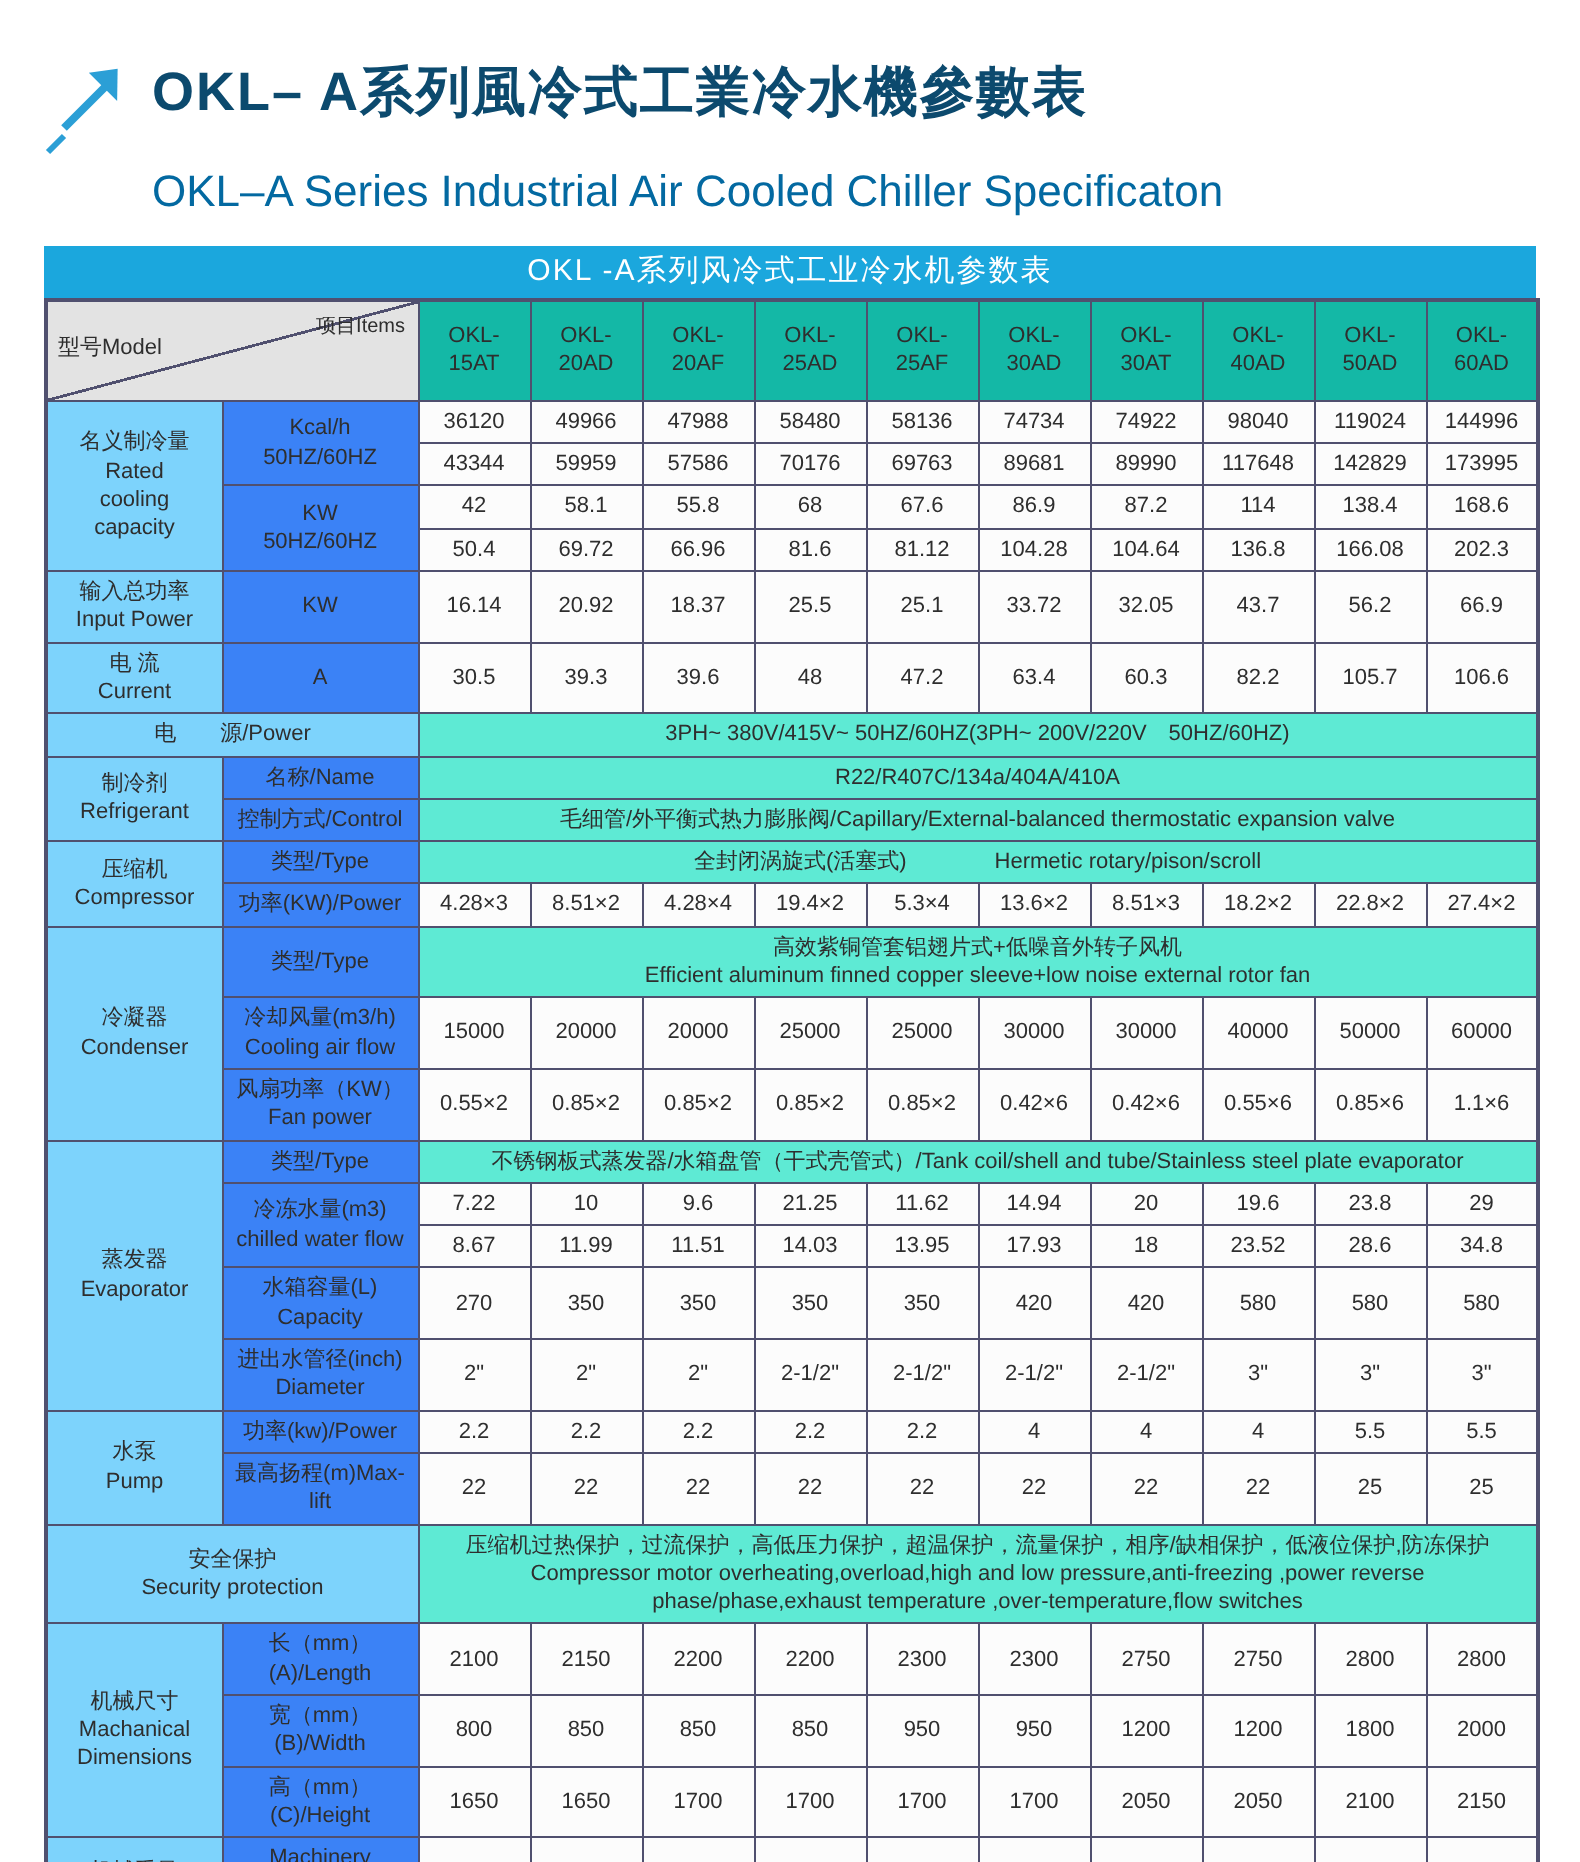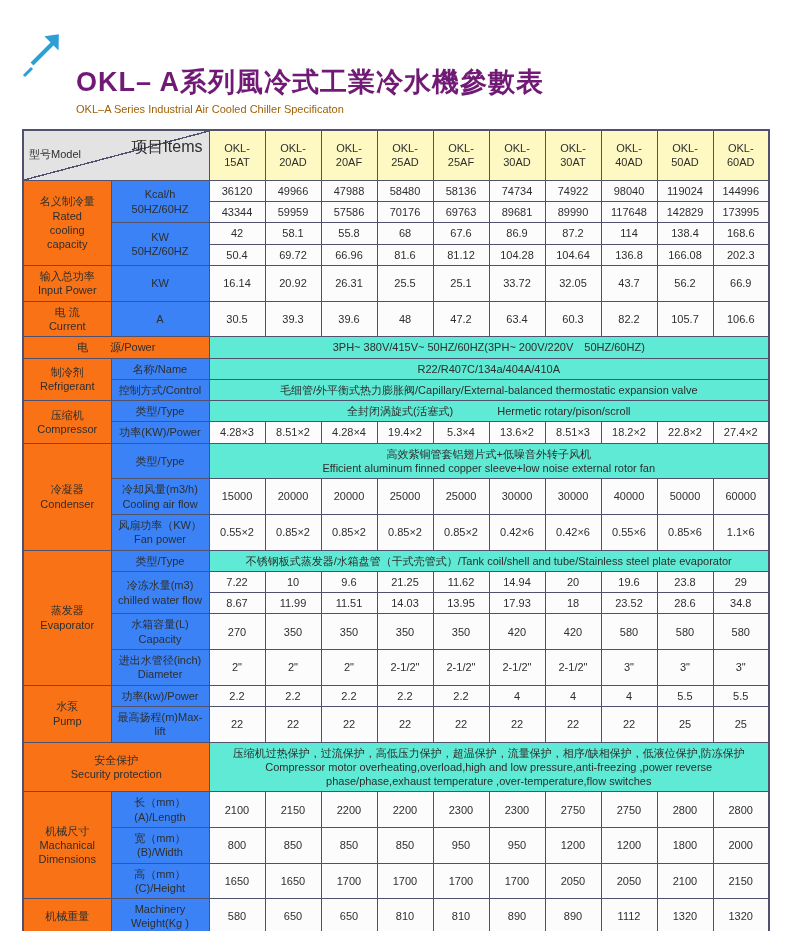--- a/index.html
+++ b/index.html
@@ -11,22 +11,22 @@
     color: #2e2e2e;
     position: relative;
     padding-bottom: 10px;
   }
   .page { padding: 26px 22px 0 22px; }
 
   
   .masthead { display: flex; align-items: flex-start; margin-bottom: 14px; }
   .logo { width: 46px; height: 52px; margin-right: 8px; flex: 0 0 auto; }
   .titles { padding-top: 2px; }
-  .title-zh { font-size: 27px; font-weight: 600; color: #701a75; letter-spacing: 1px; margin-top: 36px; }
-  .title-en { font-size: 11px; font-weight: 500; color: #a16207; margin-top: 3px; }
+  .title-zh { font-size: 27px; font-weight: 600; color: #0c4a6e; letter-spacing: 1px; }
+  .title-en { font-size: 22px; font-weight: 500; color: #0369a1; margin-top: 19px; }
 
   
   .banner {
     width: 746px;
     background: #1ba7dd;
     color: #ffffff;
     text-align: center;
     font-size: 15px;
     padding: 3px 0 4px 0;
     letter-spacing: 1px;
@@ -52,23 +52,23 @@
   th.diag {
     background: #e3e3e3;
     position: relative;
     height: 34px;
     font-weight: normal;
     background-image: linear-gradient(to bottom right,
       transparent calc(50% - 0.7px), #50506f calc(50% - 0.7px),
       #50506f calc(50% + 0.7px), transparent calc(50% + 0.7px));
   }
   th.diag .model-lab { position: absolute; left: 5px; bottom: 19px; font-size: 11px; }
-  th.diag .items-lab { position: absolute; right: 6px; top: 6px; font-size: 16px; }
-  th.model { background: #fef9c3; font-weight: normal; font-size: 11.5px; }
-  td.lab  { background: #f97316; }
+  th.diag .items-lab { position: absolute; right: 6px; top: 6px; font-size: 10px; }
+  th.model { background: #14b8a6; font-weight: normal; font-size: 11.5px; }
+  td.lab  { background: #7dd3fc; }
   td.sub  { background: #3b82f6; }
   td.val  { background: #fcfcfc; }
   td.wide { background: #5eead4; }
 </style>
 </head>
 <body>
 
 <div class="page">
 
   <div class="masthead">
@@ -76,20 +76,21 @@
       <line x1="10" y1="38" x2="34" y2="14" stroke="#2b9fd6" stroke-width="4"></line>
       <polygon points="36,8 38,24 22,12" fill="#2b9fd6" transform="rotate(8 34 14)"></polygon>
       <line x1="2" y1="50" x2="10" y2="42" stroke="#2b9fd6" stroke-width="3"></line>
     </svg>
     <div class="titles">
       <div class="title-zh">OKL– A系列風冷式工業冷水機參數表</div>
       <div class="title-en">OKL–A Series Industrial Air Cooled Chiller Specificaton</div>
     </div>
   </div>
 
+  <div class="banner" style="background: rgb(27, 167, 221);">OKL -A系列风冷式工业冷水机参数表</div>
 
   <table class="spec">
     <colgroup>
       <col style="width:88px">
         <col style="width:98px">
       <col span="10" style="width:56px">
     </colgroup>
     <thead>
       <tr>
         <th class="diag" colspan="2">
@@ -174,21 +175,21 @@
           <td class="val">136.8</td>
           <td class="val">166.08</td>
           <td class="val">202.3</td>
         </tr>
         <tr>
           <td class="lab">输入总功率
 Input Power</td>
           <td class="sub">KW</td>
           <td class="val">16.14</td>
           <td class="val">20.92</td>
-          <td class="val">26.31</td>
+          <td class="val">18.37</td>
           <td class="val">25.5</td>
           <td class="val">25.1</td>
           <td class="val">33.72</td>
           <td class="val">32.05</td>
           <td class="val">43.7</td>
           <td class="val">56.2</td>
           <td class="val">66.9</td>
         </tr>
         <tr>
           <td class="lab">电 流

